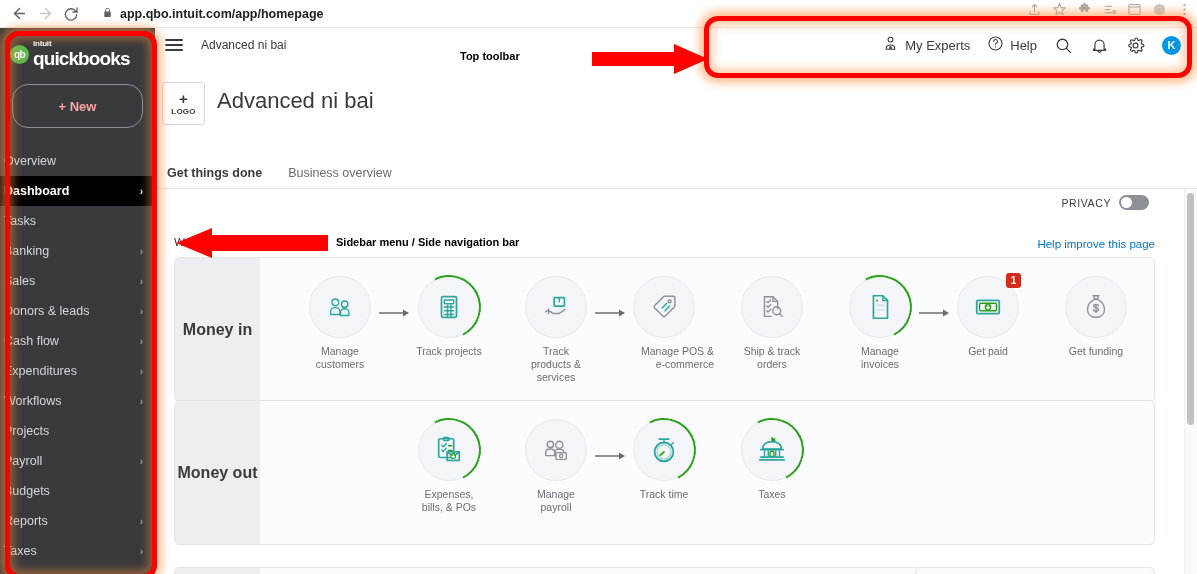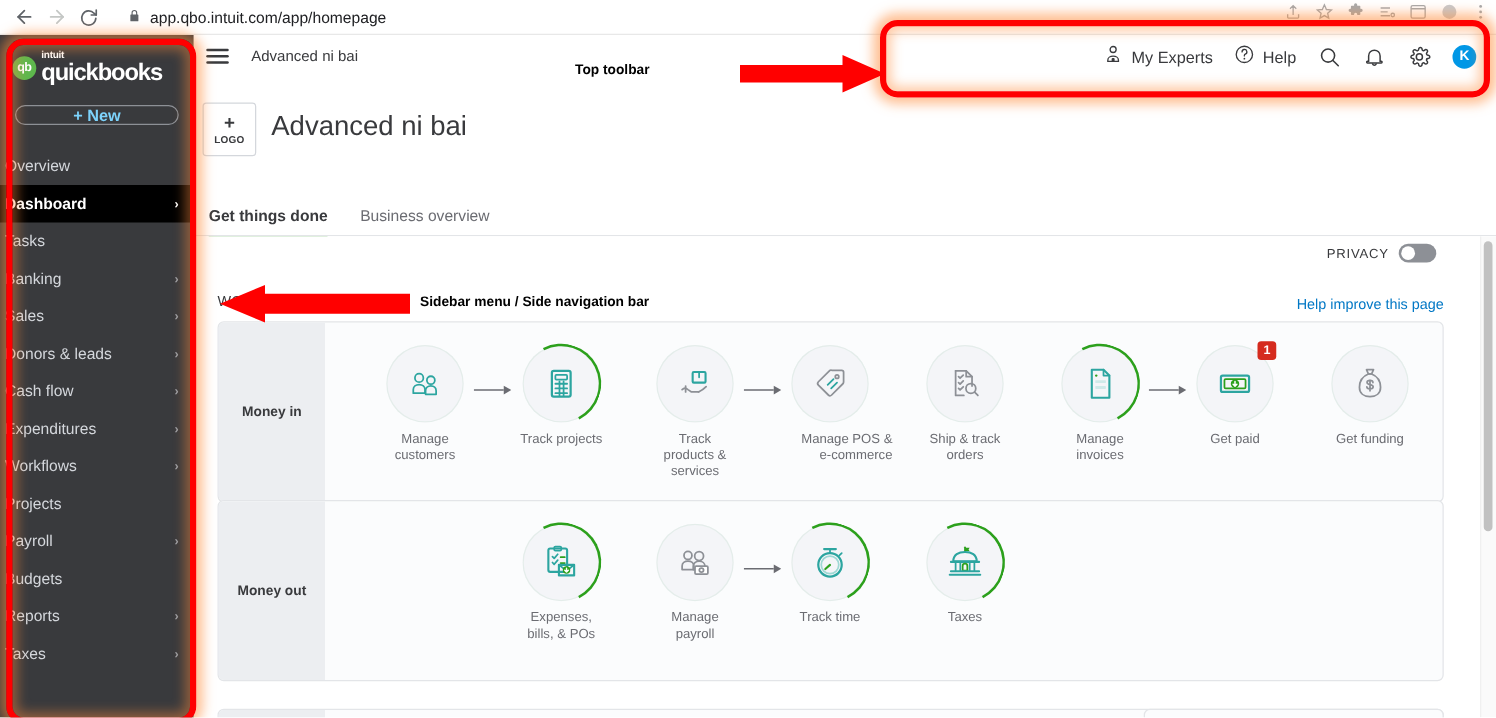--- a/index.html
+++ b/index.html
@@ -9,20 +9,21 @@
     font-family: "Liberation Sans", sans-serif;
     background: #ffffff;
   }
   #root { position: relative; width: 1197px; height: 574px; overflow: hidden; }
 
   
   .browser-bar {
     position: absolute; left: 0; top: 0; width: 1197px; height: 28px;
     background: #ffffff; display: flex; align-items: center; padding: 0 6px;
     border-bottom: 1px solid #e8e8e8;
+    font-weight: bold;
   }
   .nav-btn {
     width: 26px; height: 26px; display: flex; align-items: center; justify-content: center;
     color: #5f6368; font-size: 15px; flex: 0 0 auto;
   }
   .nav-btn.disabled { color: #c4c7c5; }
   .omnibox {
     margin-left: 8px; height: 22px; flex: 1 1 auto; display: flex; align-items: center;
     gap: 7px; padding: 0 10px; color: #202124; font-size: 12.5px;
     max-width: 640px;
@@ -46,23 +47,23 @@
   .qb-mark {
     width: 19px; height: 19px; border-radius: 50%; background: #5eb84d;
     color: #fff; font-size: 10px; font-weight: bold; display: flex;
     align-items: center; justify-content: center; letter-spacing: -.5px;
     flex: 0 0 auto; margin-top: 5px;
   }
   .qb-words { line-height: 1; }
   .qb-intuit { font-size: 8px; font-weight: bold; letter-spacing: -.2px; display:block; margin-bottom: 1px;}
   .qb-name { font-size: 19px; font-weight: bold; letter-spacing: -.9px; display:block; }
   .new-btn {
-    margin: 16px 12px 0 12px; height: 16px; border: 1px solid #8d9096; border-radius: 16px;
+    margin: 16px 12px 0 12px; height: 44px; border: 1px solid #8d9096; border-radius: 16px;
     display: flex; align-items: center; justify-content: center; gap: 7px;
-    font-size: 13px; font-weight: bold; color: #7dd3fc; cursor: pointer;
+    font-size: 13px; font-weight: bold; color: #fca5a5; cursor: pointer;
   }
   .nav-list { margin-top: 18px; }
   .nav-item {
     height: 30px; display: flex; align-items: center; padding: 0 12px 0 4px;
     font-size: 12.5px; color: #d4d7dc; cursor: pointer; justify-content: space-between;
   }
   .nav-item.active { background: #000000; color: #ffffff; font-weight: bold; }
   .nav-item .chev { font-size: 10px; color: #9b9ea4; font-weight: bold; }
   .nav-item.active .chev { color: #ffffff; }
 
@@ -122,21 +123,21 @@
 
   .card {
     position: absolute; left: 19px; right: 42px;
     background: #fbfcfd; border: 1px solid #e3e5e8; border-radius: 5px; display: flex; overflow: hidden;
   }
   .card.row1 { top: 68px; height: 145px; }
   .card.row2 { top: 211px; height: 145px; }
   .card.row3 { top: 378px; height: 40px; }
   .row-label {
     width: 85px; flex: 0 0 85px; background: #eceef1; display: flex; align-items: center;
-    justify-content: center; font-size: 11px; color: #393a3d; font-weight: bold;
+    justify-content: center; font-size: 16px; color: #393a3d; font-weight: bold;
   }
   .flow { flex: 1 1 auto; position: relative; }
   .node { position: absolute; width: 100px; text-align: center; }
   .bubble {
     width: 62px; height: 62px; border-radius: 50%; background: #f4f5f8; margin: 0 auto;
     display: flex; align-items: center; justify-content: center; position: relative; cursor: pointer;
   }
   .bubble.ring { box-shadow: 0 0 0 1px #e4edea inset; }
   .arc {
     position: absolute; inset: -1px; border-radius: 50%;

